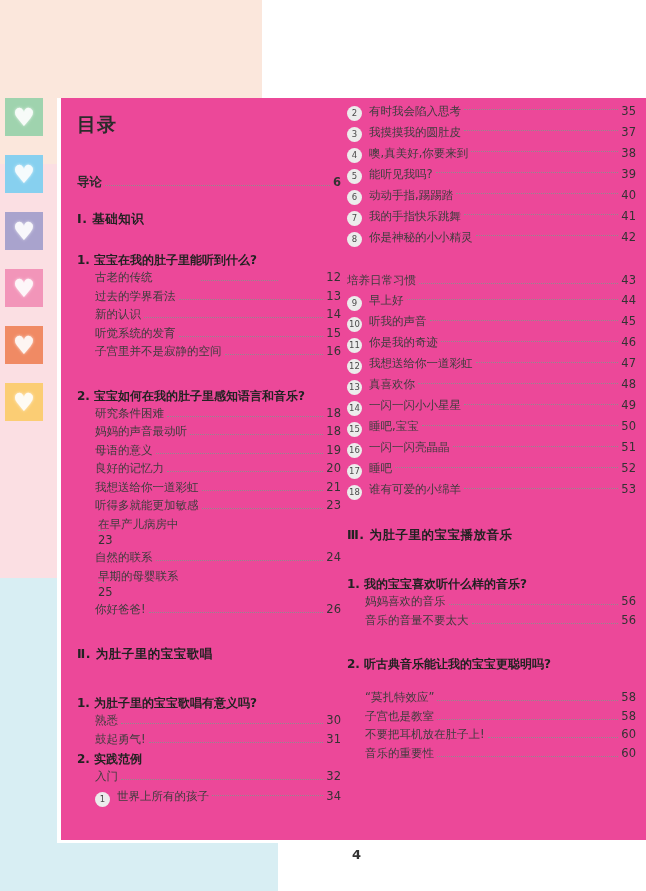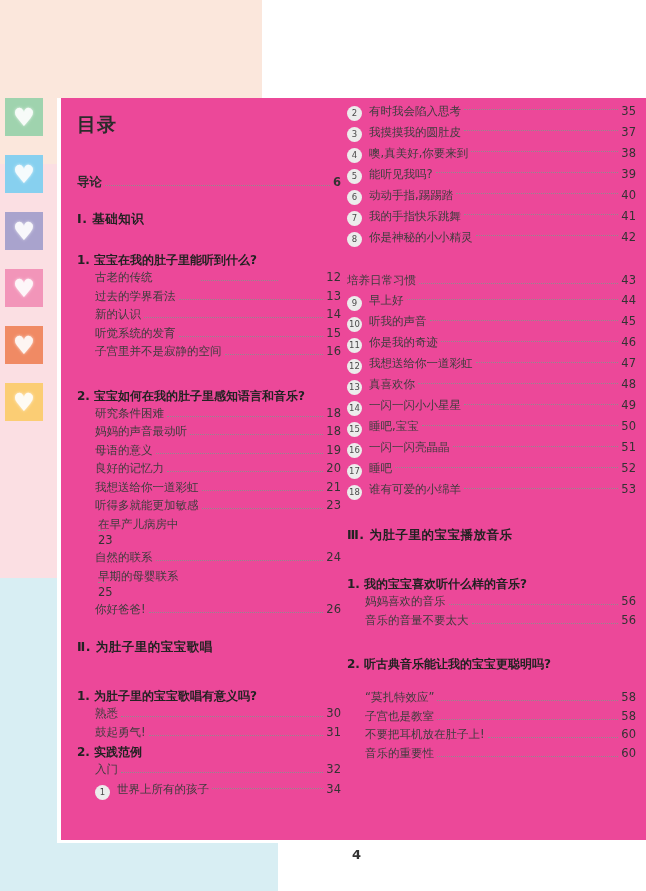--- a/index.html
+++ b/index.html
@@ -212,21 +212,21 @@
         <span class="rtext">早期的母婴联系</span>
         <span class="leader"></span>
         <span class="pg">25</span>
       </div>
       <div class="toc-row lvl-sub indent-2" style="margin-top: 6px; margin-bottom: 0px;">
         <span class="rtext">你好爸爸!</span>
         <span class="leader"></span>
         <span class="pg">26</span>
       </div>
       <div class="sp-l"></div>
-      <div class="toc-row lvl-part indent-0" style="margin-bottom: 6px;">
+      <div class="toc-row lvl-part indent-0" style="margin-top: 7px; margin-bottom: 6px;">
         <span class="rtext">Ⅱ. 为肚子里的宝宝歌唱</span>
       </div>
       <div class="sp-l"></div>
       <div class="toc-row lvl-chapter indent-0" style="margin-top: 7px; margin-bottom: 6px;">
         <span class="rtext">1. 为肚子里的宝宝歌唱有意义吗?</span>
       </div>
       <div class="toc-row lvl-sub indent-2" style="margin-top: 6px; margin-bottom: 0px;">
         <span class="rtext">熟悉</span>
         <span class="leader"></span>
         <span class="pg">30</span>

